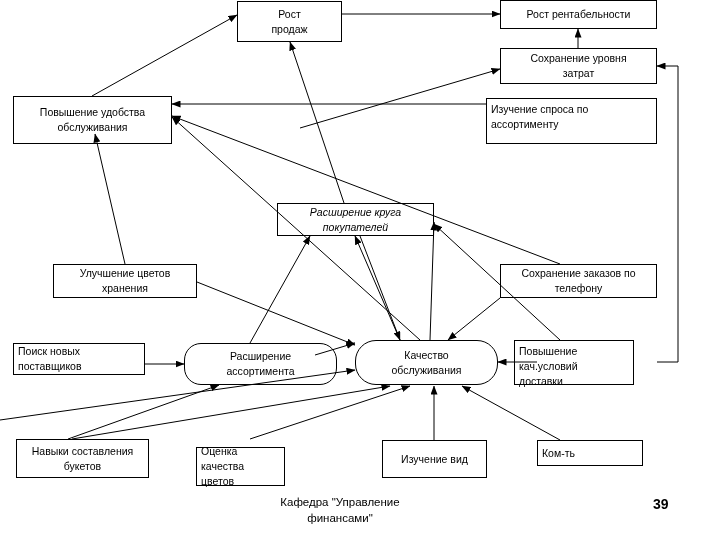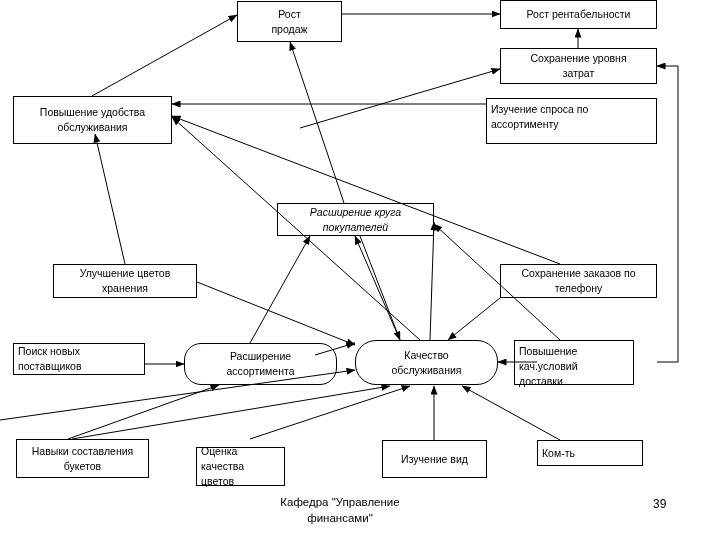--- a/index.html
+++ b/index.html
@@ -52,22 +52,23 @@
   }
   .footer-note {
     position: absolute;
     font-size: 11.5px;
     line-height: 16px;
     text-align: center;
     white-space: pre-line;
   }
   .page-number {
     position: absolute;
-    font-size: 12px;
+    font-size: 14px;
     line-height: 14px;
+    font-weight: bold;
   }
 </style>
 </head>
 <body>
 
 <div id="canvas">
 
   <svg id="edge-layer" viewBox="0 0 720 540">
     <defs>
       <marker id="arrowhead" markerWidth="9" markerHeight="7" refX="8.5" refY="3.5" orient="auto" markerUnits="userSpaceOnUse">

